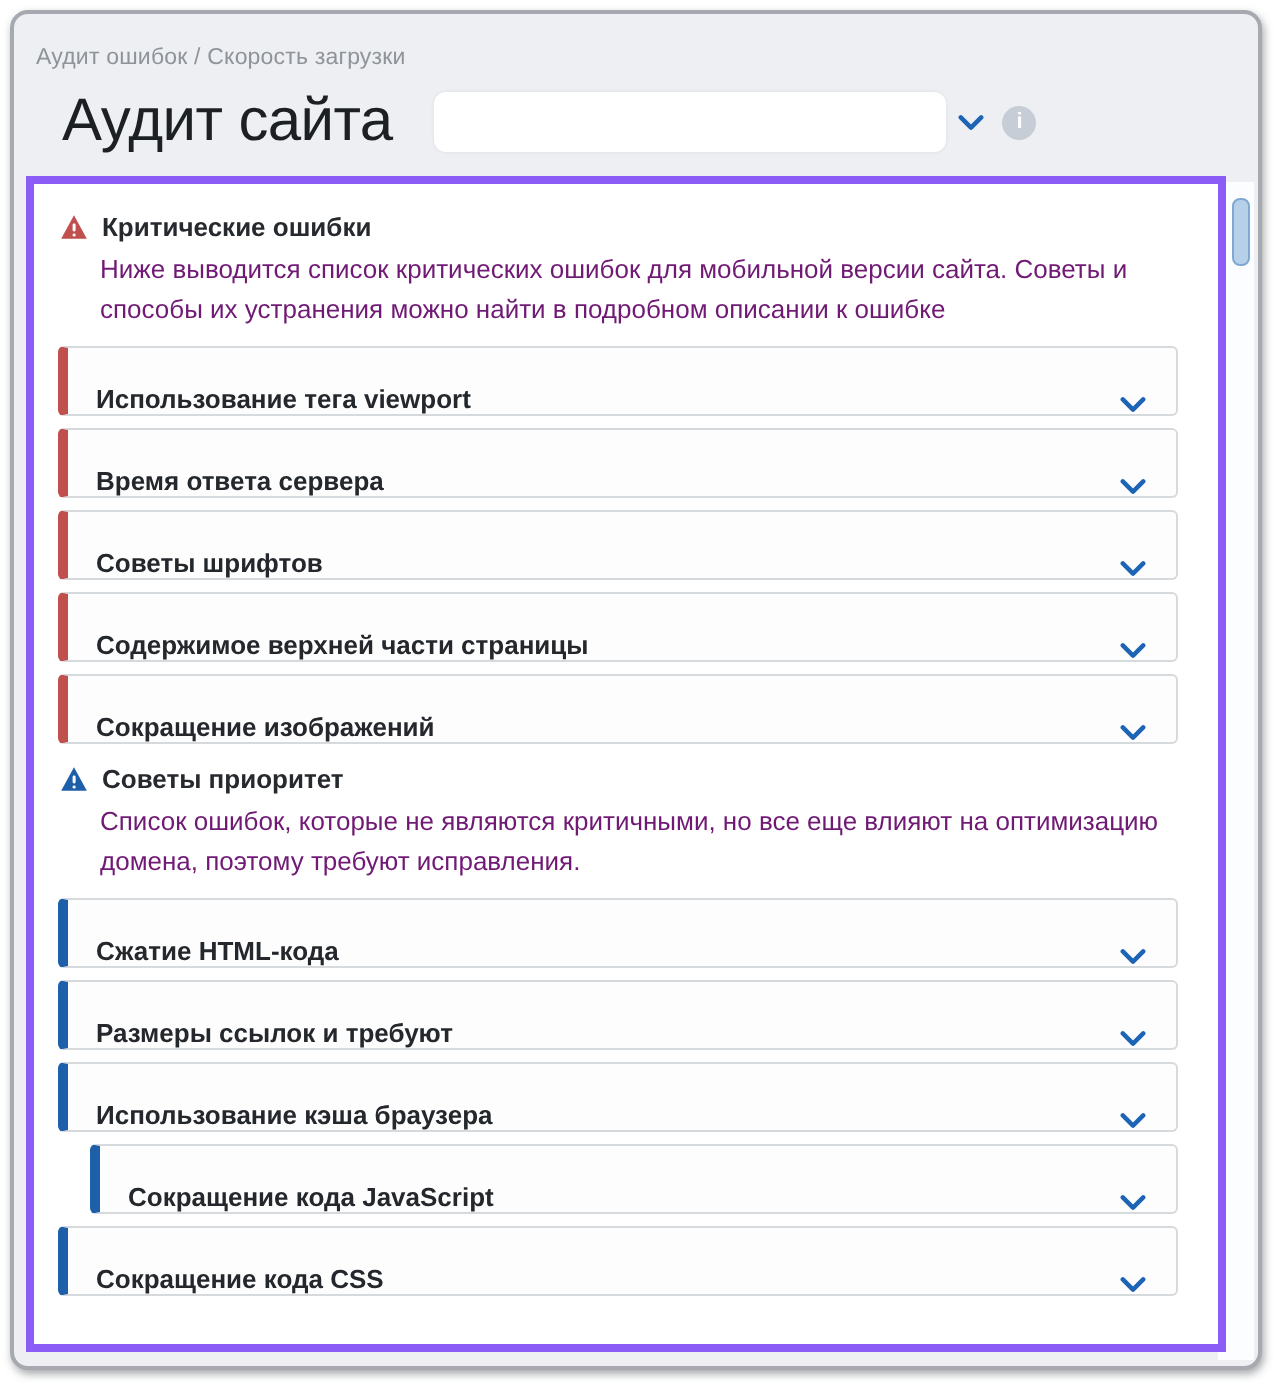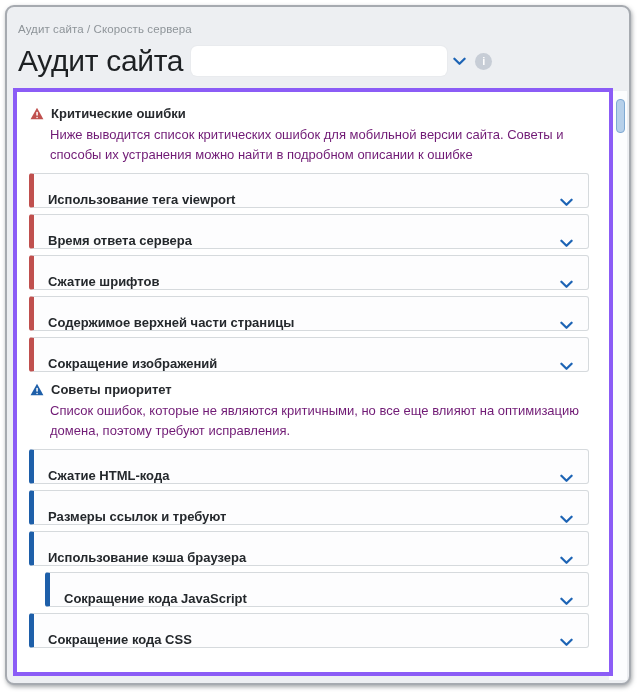--- a/index.html
+++ b/index.html
@@ -10,21 +10,21 @@
   .frame{
     position:absolute;left:5px;top:5px;width:626px;height:680px;
     box-sizing:border-box;background:#edeff2;
     border:2px solid #a6aab0;border-radius:9px;
     box-shadow:1px 2px 4px rgba(90,95,100,0.55);
     overflow:hidden;
   }
   .header{padding:16px 16px 0 11px;}
   .breadcrumb{font-size:11.5px;color:#8e9499;letter-spacing:.1px;cursor:pointer;}
   .title-row{display:flex;align-items:center;margin-top:5px;height:42px;}
-  .page-title{font-size:30px;font-weight:400;color:#1d2023;margin:0;letter-spacing:-.3px;white-space:nowrap;}
+  .page-title{font-size:30px;font-weight:400;color:#1d2023;margin:13px;letter-spacing:-.3px;white-space:nowrap;}
   .site-select{
     width:256px;height:30px;background:#fff;border-radius:6px;margin-left:8px;
     box-shadow:0 0 2px rgba(0,0,0,.07);border:none;font-size:13px;color:#333;
     padding:0 8px;box-sizing:border-box;
   }
   .select-chevron{margin-left:6px;flex:0 0 auto;cursor:pointer;}
   .info-icon{
     width:17px;height:17px;border-radius:50%;background:#c7cdd6;color:#fdfdfd;
     font-size:11px;font-weight:bold;display:flex;align-items:center;justify-content:center;
     margin-left:9px;cursor:pointer;user-select:none;
@@ -52,21 +52,21 @@
     position:absolute;top:92px;right:4px;width:7px;height:32px;z-index:2;
     background:#b6d0ea;border:1px solid #7fa9d3;border-radius:4px;cursor:grab;
   }
 </style>
 </head>
 <body>
 
 <div class="frame">
 
   <div class="header">
-    <div class="breadcrumb">Аудит сайта / Скорость сервера</div>
+    <div class="breadcrumb">Аудит ошибок / Скорость загрузки</div>
     <div class="title-row">
       <h1 class="page-title">Аудит сайта</h1>
       <div class="site-select"></div>
       <svg class="select-chevron" width="13" height="9" viewBox="0 0 14 9">
         <path d="M1.5 1.5 L7 7 L12.5 1.5" fill="none" stroke="#1d64b5" stroke-width="2.4" stroke-linecap="round" stroke-linejoin="round"></path>
       </svg>
       <div class="info-icon">i</div>
     </div>
   </div>
 
@@ -91,21 +91,21 @@
   </div>
 
   <div class="acc-item" style="border-left-color: rgb(192, 80, 78);">
     <span class="acc-label">Время ответа сервера</span>
     <svg class="chev" width="13" height="9" viewBox="0 0 14 9">
       <path d="M1.5 1.5 L7 7 L12.5 1.5" fill="none" stroke="#1d64b5" stroke-width="2.4" stroke-linecap="round" stroke-linejoin="round"></path>
     </svg>
   </div>
 
   <div class="acc-item" style="border-left-color: rgb(192, 80, 78);">
-    <span class="acc-label">Сжатие шрифтов</span>
+    <span class="acc-label">Советы шрифтов</span>
     <svg class="chev" width="13" height="9" viewBox="0 0 14 9">
       <path d="M1.5 1.5 L7 7 L12.5 1.5" fill="none" stroke="#1d64b5" stroke-width="2.4" stroke-linecap="round" stroke-linejoin="round"></path>
     </svg>
   </div>
 
   <div class="acc-item" style="border-left-color: rgb(192, 80, 78);">
     <span class="acc-label">Содержимое верхней части страницы</span>
     <svg class="chev" width="13" height="9" viewBox="0 0 14 9">
       <path d="M1.5 1.5 L7 7 L12.5 1.5" fill="none" stroke="#1d64b5" stroke-width="2.4" stroke-linecap="round" stroke-linejoin="round"></path>
     </svg>

